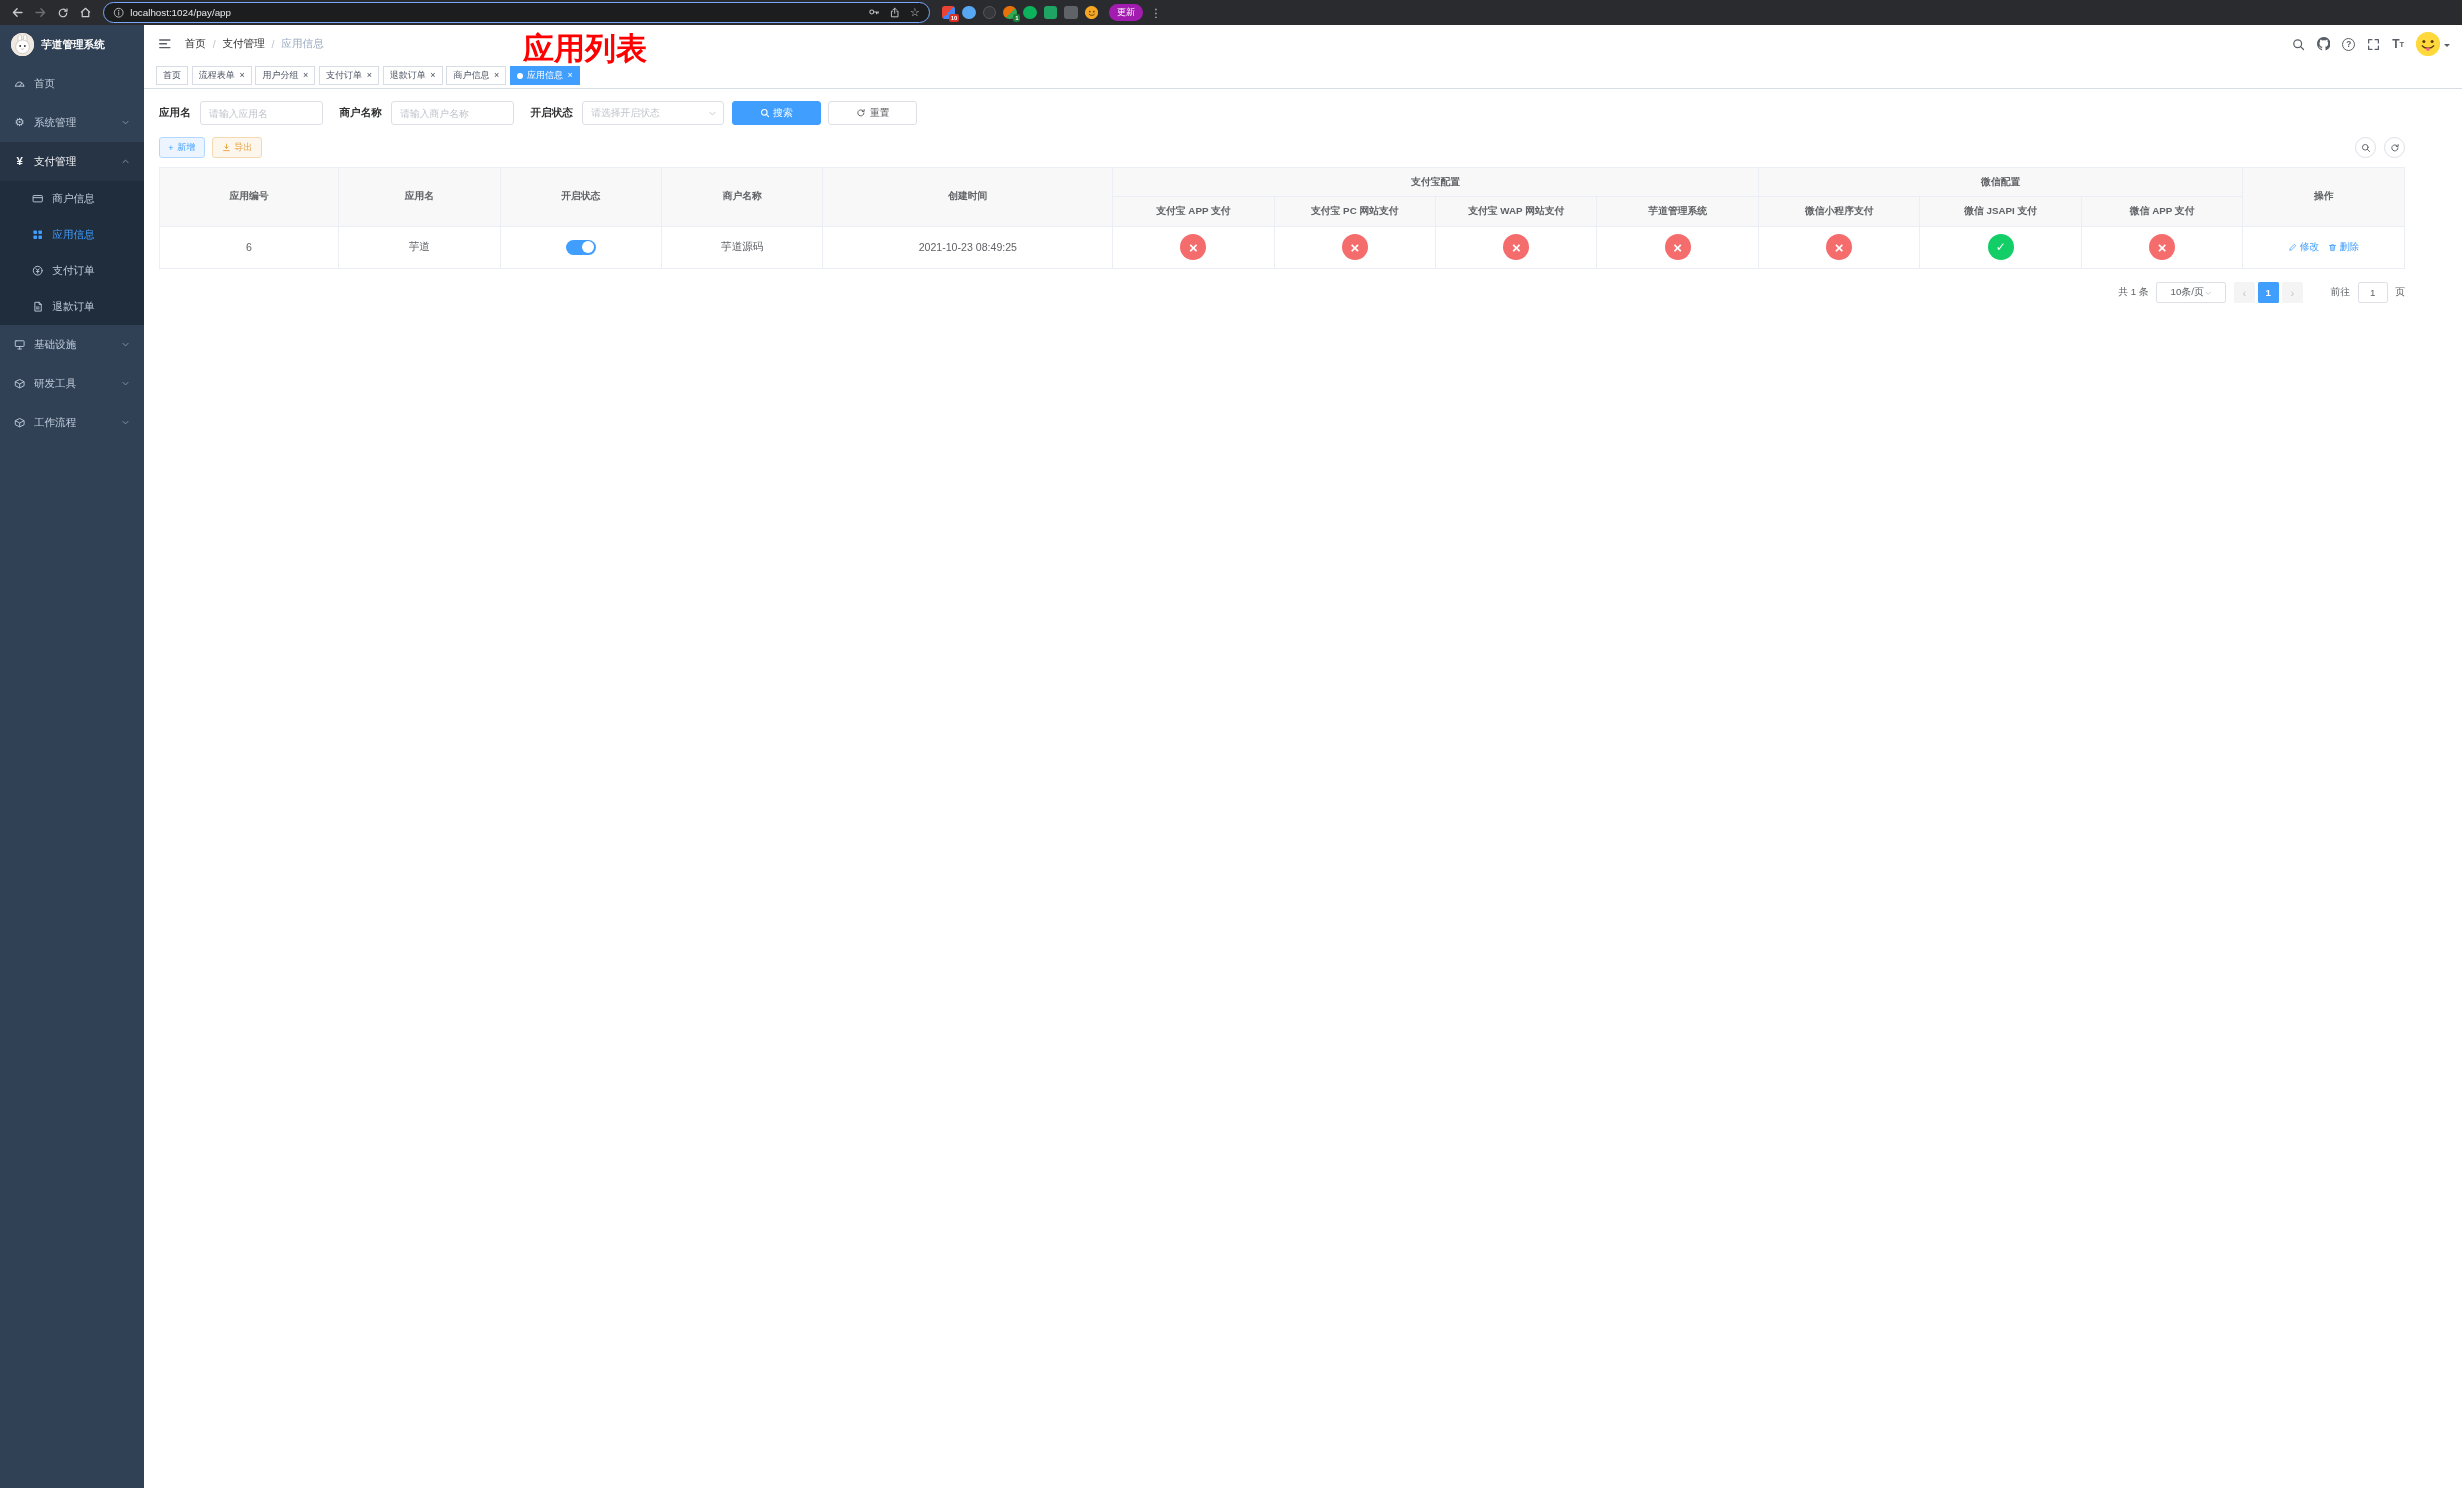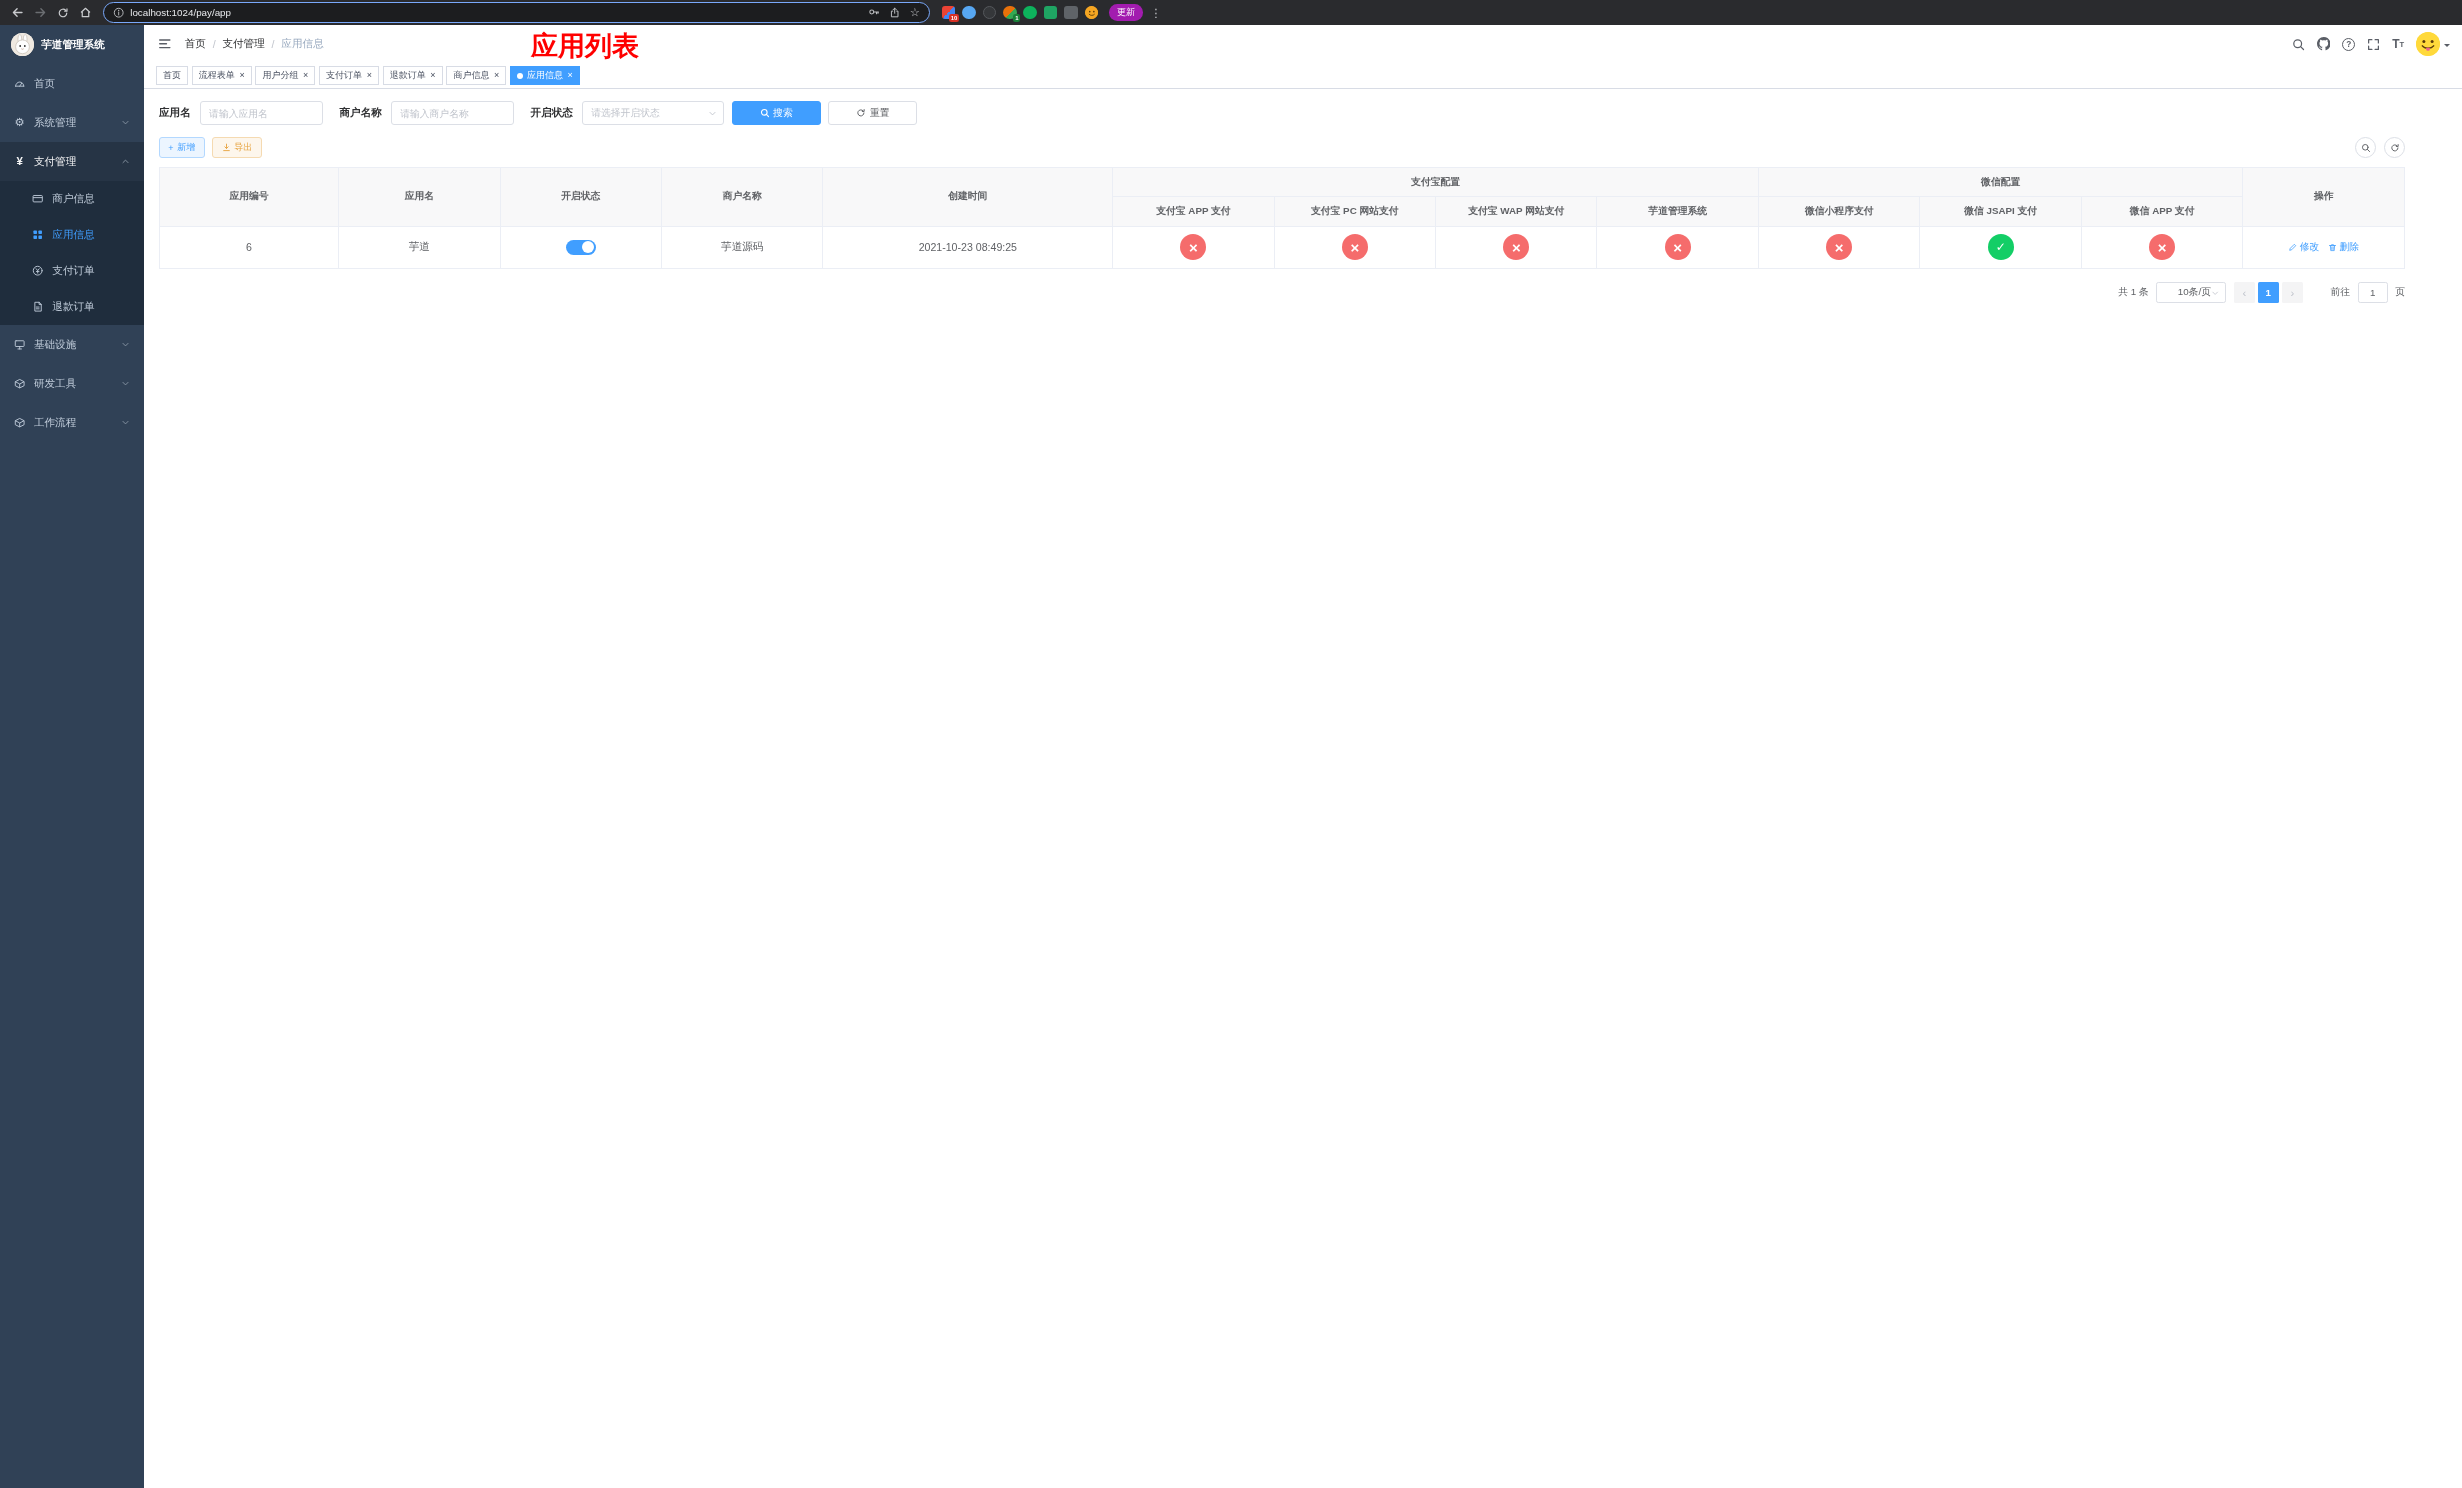--- a/index.html
+++ b/index.html
@@ -44,21 +44,21 @@
   .ic-gear::before{content:"⚙";font-size:11.4px;line-height:1}
   .ic-yen::before{content:"¥";font-size:11.4px;font-weight:700;line-height:1}
 
   
   .navbar{height:38px;display:flex;align-items:center;padding:0 12px;position:relative;background:#fff}
   .hamburger{width:16.7px;height:16.7px;display:flex;align-items:center;justify-content:center;color:#5a5e66;cursor:pointer}
   .breadcrumb{display:flex;align-items:center;gap:6.8px;font-size:10.6px;margin-left:12px}
   .bc-item{color:#303133}
   .bc-sep{color:#c0c4cc}
   .bc-current{color:#97a8be}
-  .page-annotation{position:absolute;left:441px;top:3px;transform:translateX(-50%);color:#f00;font-size:27px;font-weight:700;white-space:nowrap}
+  .page-annotation{position:absolute;left:441px;top:3px;transform:translateX(-50%);color:#f00;font-size:31px;font-weight:700;white-space:nowrap}
   .nav-right{margin-left:auto;display:flex;align-items:center;gap:12px;color:#5a5e66}
   .nav-ic{cursor:pointer;display:flex;align-items:center;color:#5a5e66}
   .qmark{width:13px;height:13px;border:1.1px solid #5a5e66;border-radius:50%;display:inline-flex;align-items:center;justify-content:center}
   .qmark::before{content:"?";font-size:8.3px;font-weight:700}
   .ic-fontsize{font-weight:700}
   .ic-fontsize::before{content:"T";font-size:12px}
   .ic-fontsize::after{content:"T";font-size:7.6px;vertical-align:1.5px}
   .avatar-wrap{display:flex;align-items:center;gap:3.8px;cursor:pointer}
   .avatar{width:24px;height:24px;border-radius:50%;overflow:hidden;background:#ffd93b}
   .caret-down{width:0;height:0;border-left:3px solid transparent;border-right:3px solid transparent;border-top:3.8px solid #5a5e66;margin-top:3px}
@@ -101,21 +101,21 @@
   .status.bool-true::before{content:"✓";font-size:12px;line-height:1}
   .switch{width:30px;height:15px;border-radius:7.6px;position:relative;display:inline-block;cursor:pointer;vertical-align:middle}
   .switch.bool-true{background:#409eff}
   .switch::after{content:"";position:absolute;top:1.5px;width:12px;height:12px;border-radius:50%;background:#fff}
   .switch.bool-true::after{right:1.5px}
   .op-link{color:#409eff;font-size:9.8px;cursor:pointer;display:inline-flex;align-items:center;gap:2.3px;white-space:nowrap}
   .op-link + .op-link{margin-left:6px}
 
   
   .pagination{display:flex;align-items:center;justify-content:flex-end;gap:7.6px;margin-top:13.6px;font-size:9.8px;color:#606266}
-  .pg-size{width:70px;height:21px;border:0.8px solid #dcdfe6;border-radius:2.3px;display:flex;align-items:center;justify-content:flex-end;padding:0 6px;cursor:pointer;color:#606266}
+  .pg-size{width:70px;height:21px;border:0.8px solid #dcdfe6;border-radius:2.3px;display:flex;align-items:center;justify-content:center;padding:0 6px;cursor:pointer;color:#606266}
   .pg-btn{width:21px;height:21px;border-radius:1.5px;background:#f4f4f5;display:flex;align-items:center;justify-content:center;color:#c0c4cc;font-size:11.4px;cursor:pointer}
   .pg-num{width:21px;height:21px;border-radius:1.5px;background:#409eff;color:#fff;display:flex;align-items:center;justify-content:center;font-weight:600;cursor:pointer;margin:0 3px}
   .pg-group{display:flex;align-items:center}
   .pg-goto-input{width:30px;height:21px;border:0.8px solid #dcdfe6;border-radius:2.3px;text-align:center;font-size:9.8px;color:#606266;font-family:inherit}
 </style>
 </head>
 <body>
 
 <div class="browser-bar">
   <span class="bicon">

